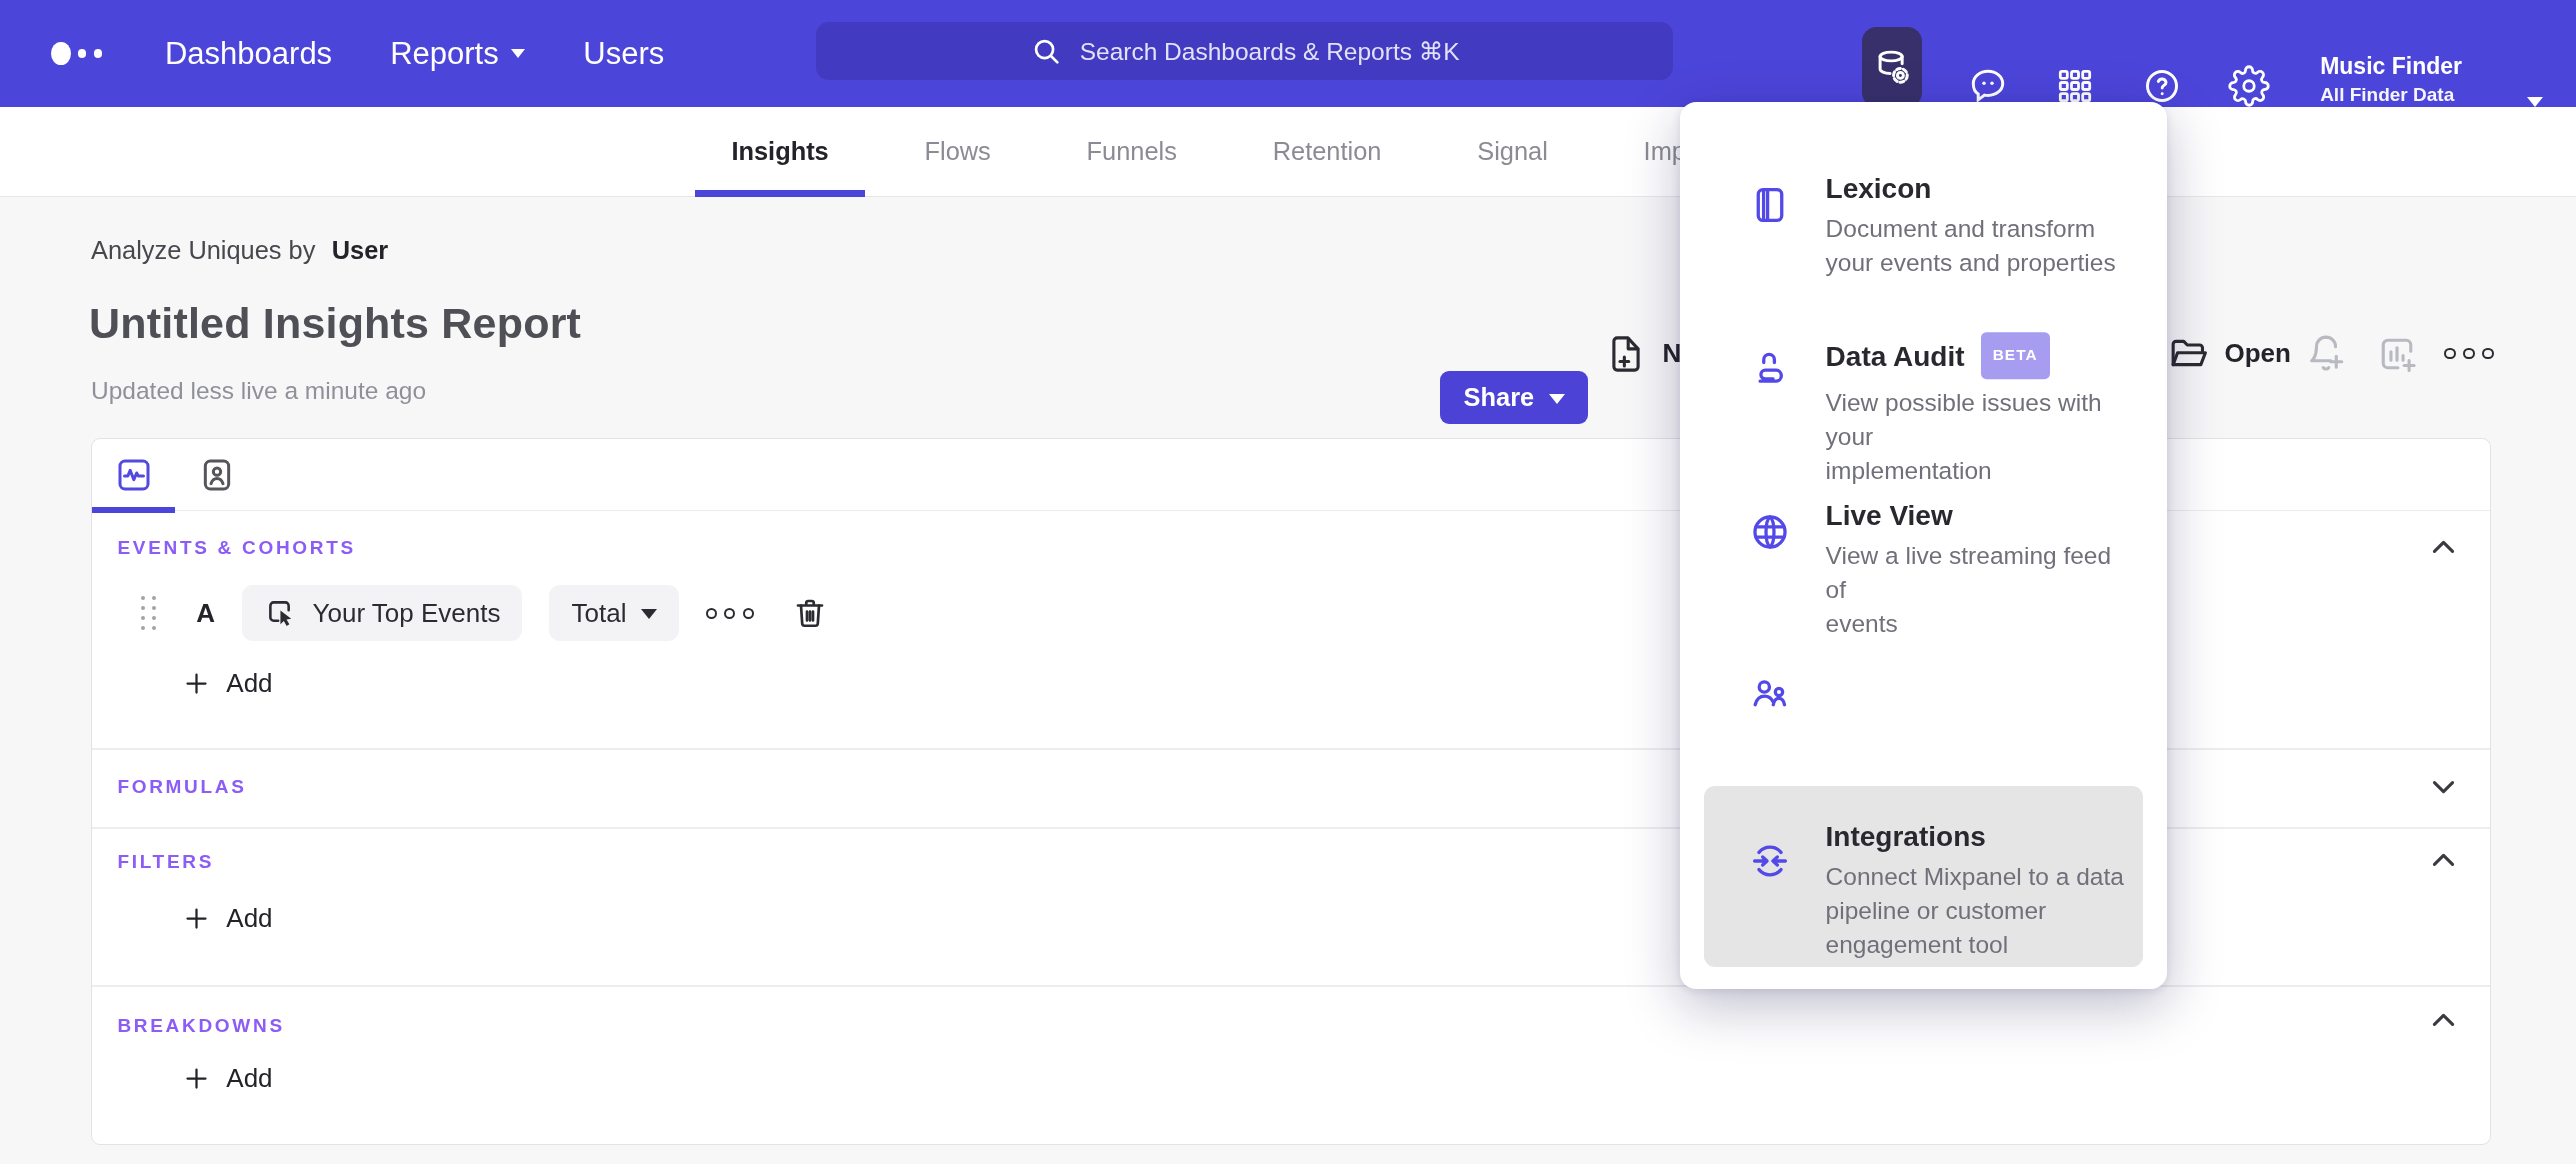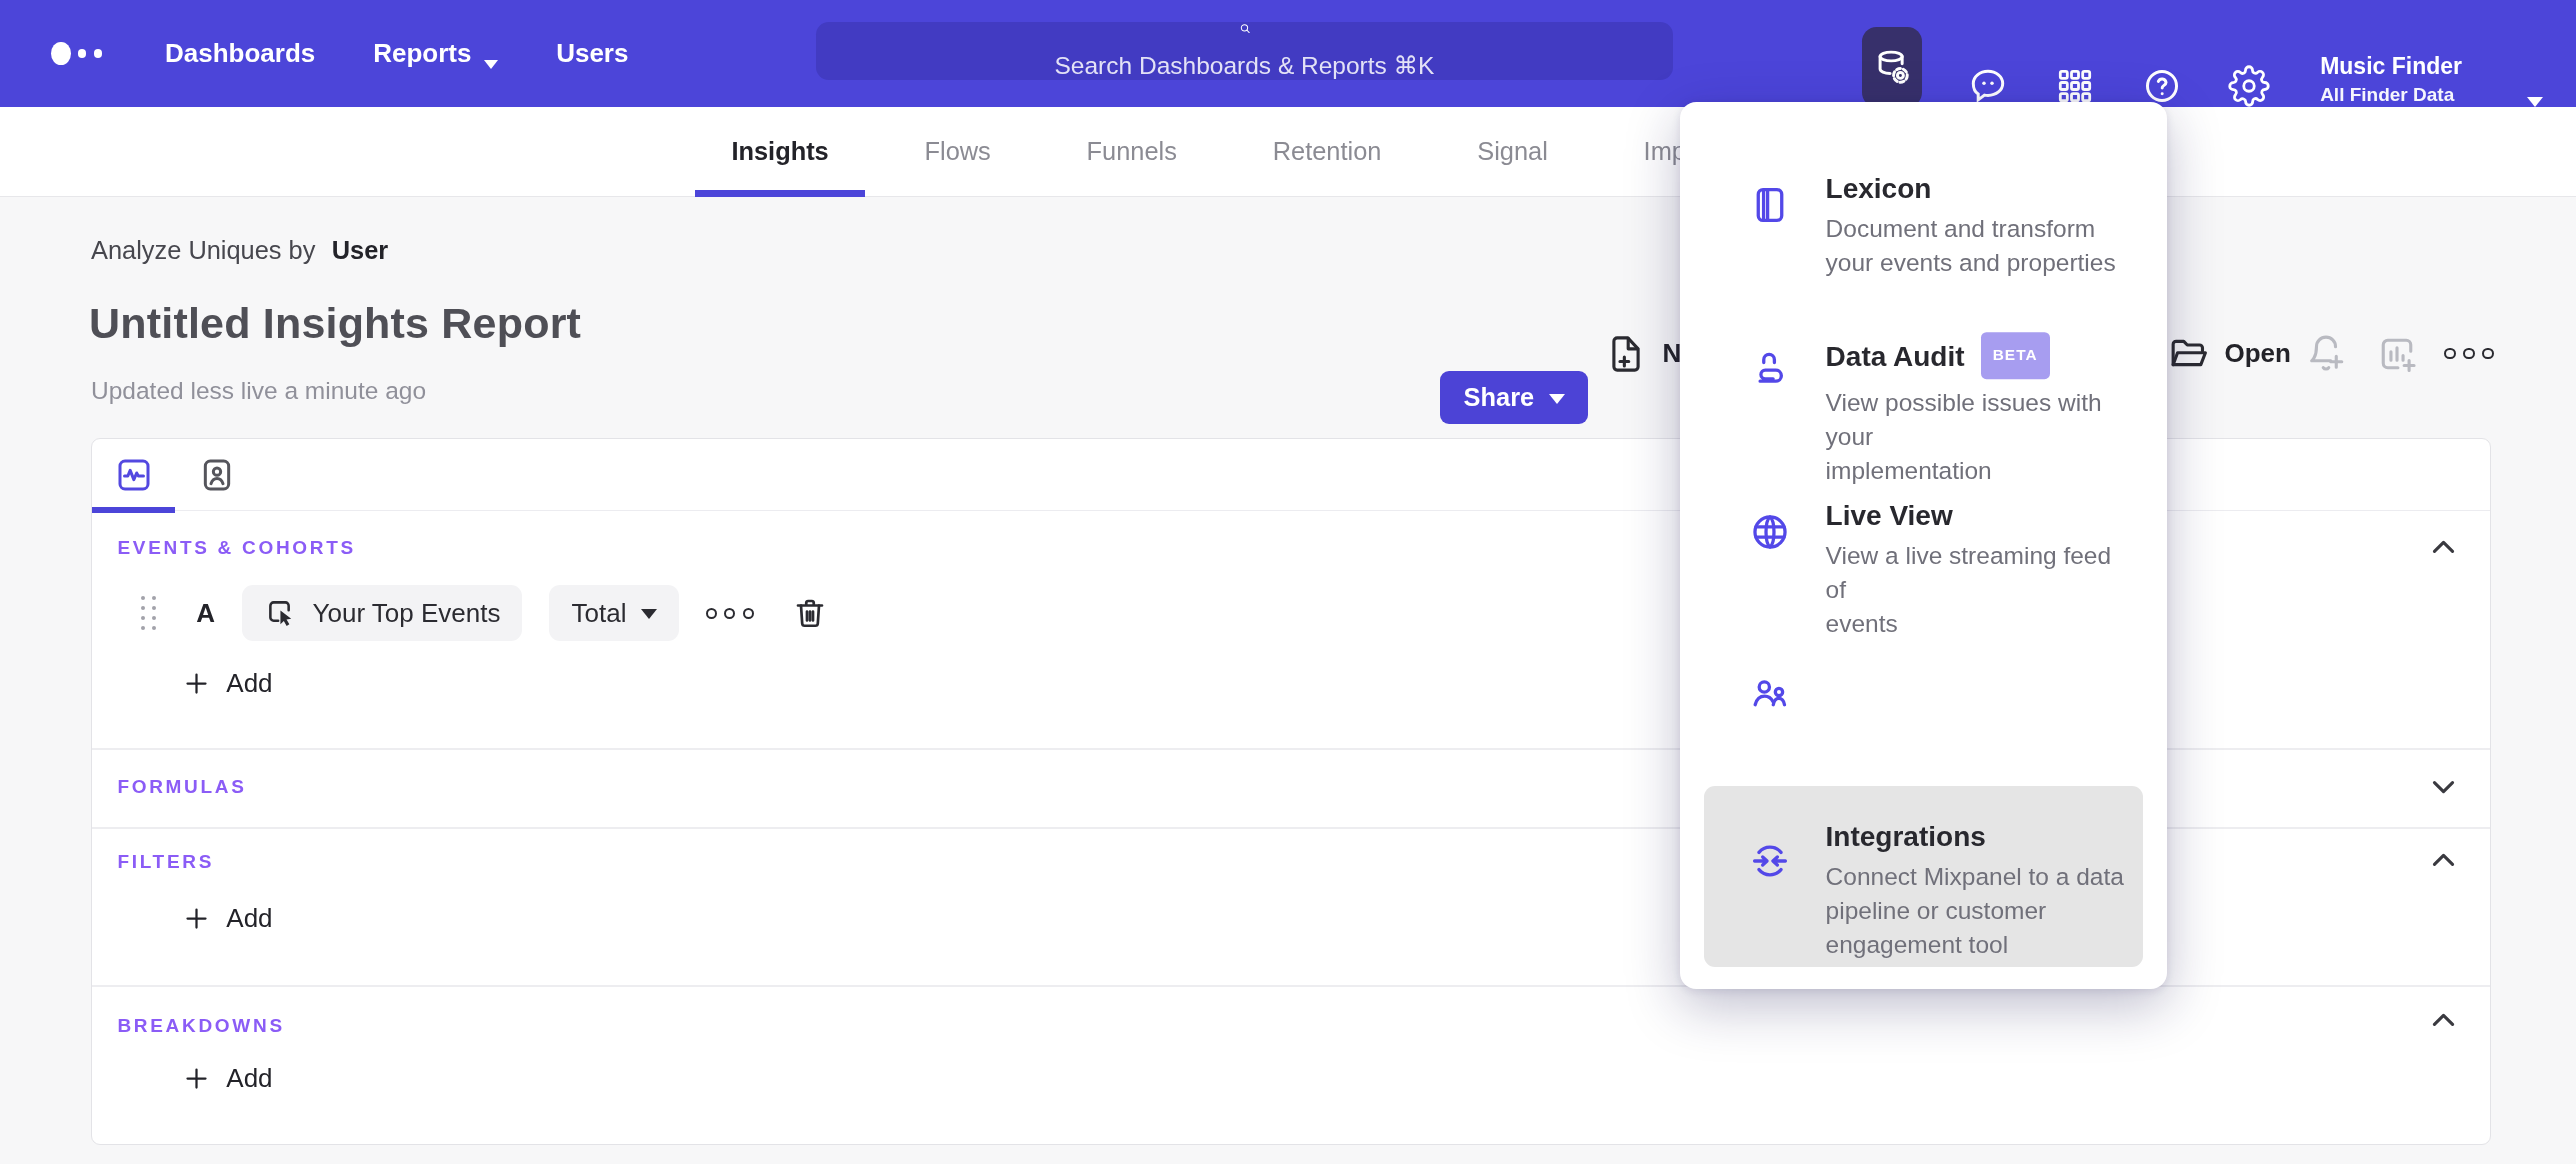--- a/index.html
+++ b/index.html
@@ -13,28 +13,28 @@
 
   
   .topnav {
     position:absolute; left:0; top:0; width:2576px; height:107px;
     background:#4c45d9; display:flex; align-items:center; z-index:10;
   }
   .logo { display:flex; align-items:center; gap:7.3px; margin-left:51px; margin-right:63px; }
   .logo .d1 { width:20px; height:23.6px; border-radius:50%; background:#fff; }
   .logo .d2 { width:8.2px; height:8.2px; border-radius:50%; background:#fff; }
   .nav-link {
-    color:#fff; font-size:26px; font-weight:700; margin-right:58px;
-    display:flex; align-items:flex-end; gap:12.7px; cursor:pointer; white-space:nowrap;
+    color:#fff; font-size:31px; font-weight:400; margin-right:58px;
+    display:flex; align-items:center; gap:12.7px; cursor:pointer; white-space:nowrap;
   }
   .caret-down-w { width:0; height:0; border-left:8.2px solid transparent; border-right:8.2px solid transparent; border-top:10px solid #fff; }
   .searchbar {
     position:absolute; left:816px; top:22px; width:857px; height:58px;
     background:#423bc2; border-radius:12.7px; display:flex; align-items:center; justify-content:center; gap:16.3px;
-    color:rgba(255,255,255,0.85); font-size:24.5px; cursor:text;flex-direction:column;
+    color:rgba(255,255,255,0.85); font-size:24.5px; cursor:text;
   }
   .nav-right { position:absolute; right:33px; top:0; height:107px; display:flex; align-items:flex-end; gap:45px; color:#fff; }
   .nav-tile {
     width:60px; height:80px; border-radius:14.5px; background:#37306b;
     display:flex; align-items:center; justify-content:center; margin-top:1.8px;
   }
   .nav-icon { width:42px; height:42px; color:#fff; cursor:pointer; }
   .project { text-align:left; color:#fff; line-height:1.2; margin-left:5.4px; cursor:pointer; }
   .project .pname { font-size:23px; font-weight:700; }
   .project .pscope { font-size:19px; font-weight:600; opacity:.95; margin-top:3.6px; }

